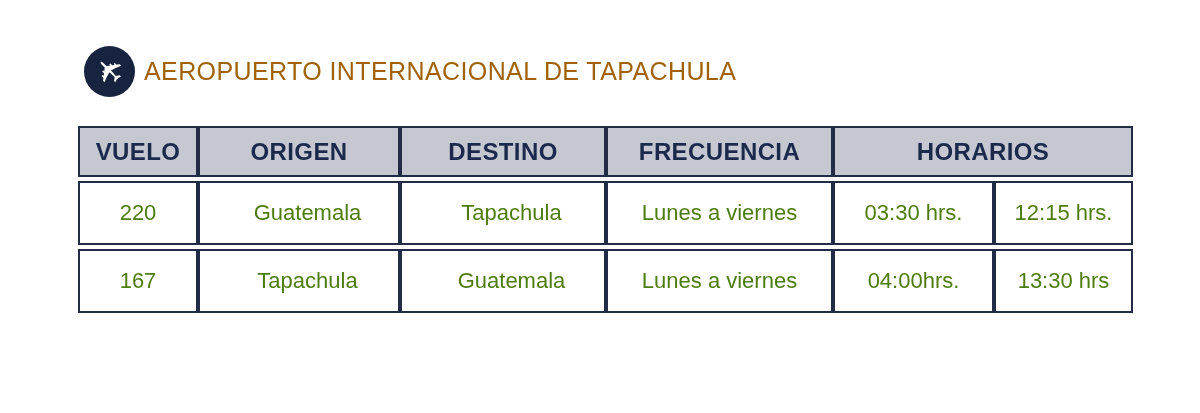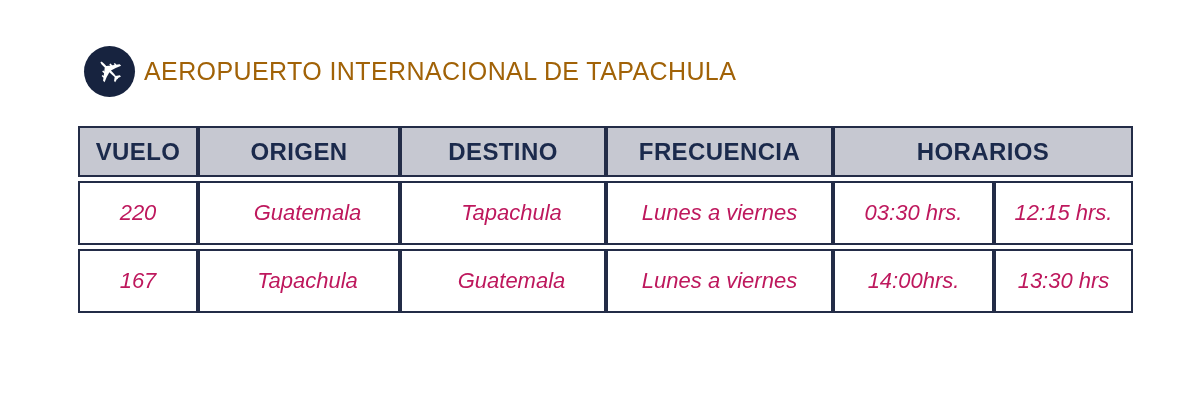--- a/index.html
+++ b/index.html
@@ -73,26 +73,25 @@
     background: #c6c8d1;
     color: #1b2a4c;
     font-size: 24px;
     font-weight: 600;
     letter-spacing: 0.4px;
     vertical-align: middle;
   }
   table.schedule td {
     height: 58px;
     background: #ffffff;
-    color: #be185d;
+    color: #4d7c0f;
     font-size: 22px;
     font-weight: normal;
     text-align: center;
     vertical-align: middle;
-    font-style: italic;
   }
   td.cell-left {
     text-align: left;
     padding-left: 18px;
   }
   td.cell-freq { font-size: 21px; }
 </style>
 </head>
 <body>
 
@@ -130,19 +129,19 @@
         <td class="cell-left">Tapachula</td>
         <td class="cell-freq">Lunes a viernes</td>
         <td>03:30 hrs.</td>
         <td>12:15 hrs.</td>
       </tr>
       <tr>
         <td>167</td>
         <td class="cell-left">Tapachula</td>
         <td class="cell-left">Guatemala</td>
         <td class="cell-freq">Lunes a viernes</td>
-        <td>14:00hrs.</td>
+        <td>04:00hrs.</td>
         <td>13:30 hrs</td>
       </tr>
     </tbody>
   </table>
 
 </div>
 
 </body></html>

